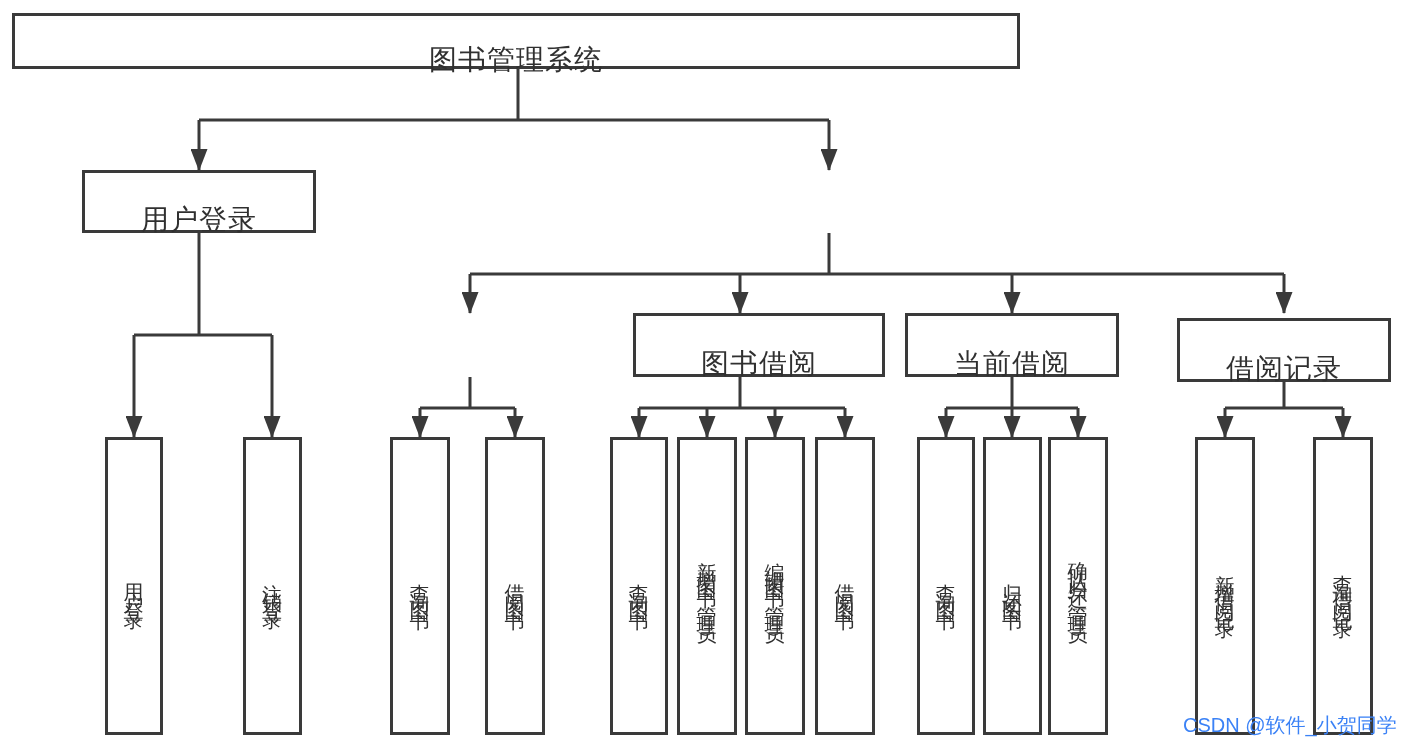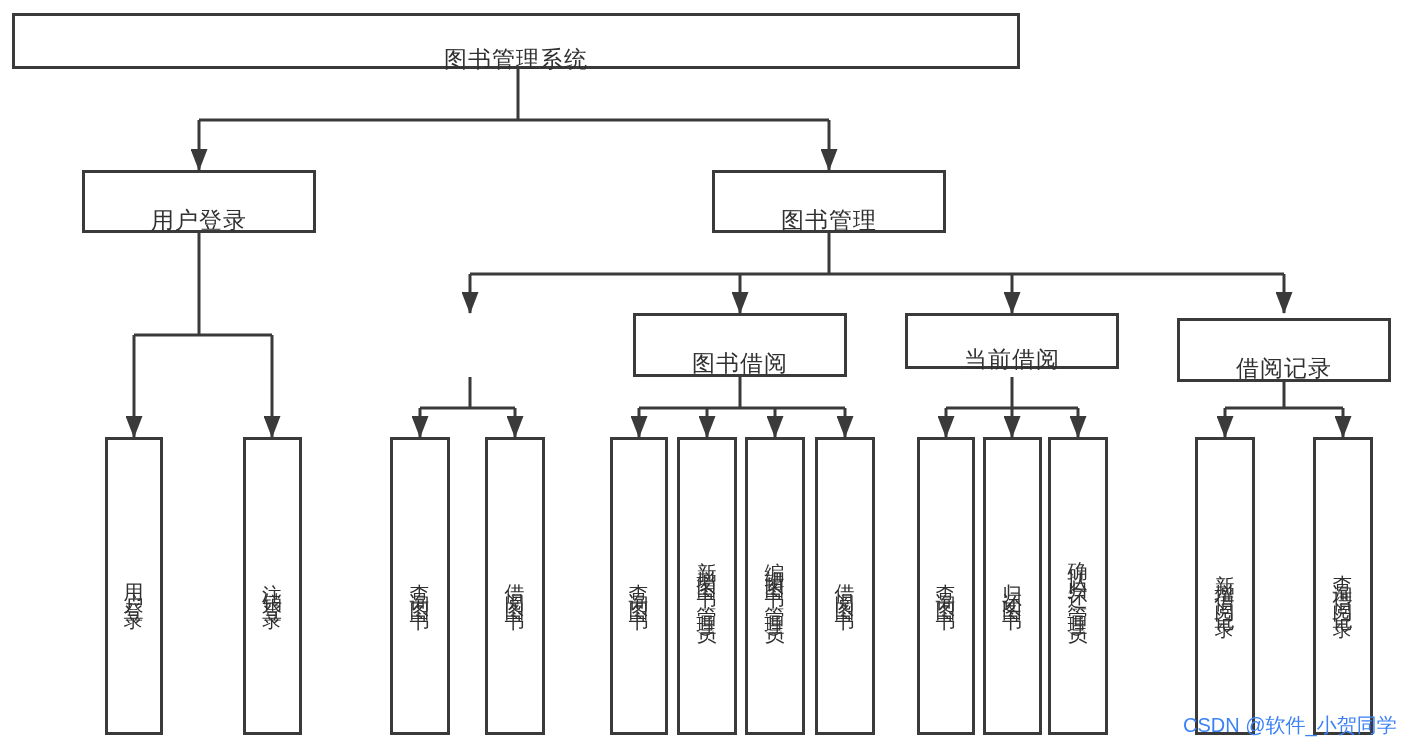--- a/index.html
+++ b/index.html
@@ -26,21 +26,21 @@
     box-sizing: border-box;
     background: #ffffff;
     border: 3px solid #3a3a3a;
     display: flex;
     align-items: center;
     justify-content: center;
     color: #303030;
     z-index: 2;
   }
   .node.h span {
-    font-size: 23px;
+    font-size: 28px;
     letter-spacing: 1px;
     white-space: nowrap;
     margin-top: 37px;
   }
   .node.v span {
     writing-mode: vertical-lr;
     text-orientation: mixed;
     font-size: 20px;
     letter-spacing: 9px;
     line-height: 1;
@@ -103,28 +103,25 @@
     </g>
   </svg>
 
   <div class="node h" style="left:12px; top:13px; width:1008px; height:56px;">
     <span>图书管理系统</span>
   </div>
 
   <div class="node h" style="left:82px; top:170px; width:234px; height:63px;">
     <span>用户登录</span>
   </div>
-  <div class="node h" style="left:712px; top:170px; width:234px; height:63px;">
-    <span>图书管理</span>
-  </div>
 
-  <div class="node h" style="left:633px; top:313px; width:214px; height:64px;">
+  <div class="node h" style="left:633px; top:313px; width:252px; height:64px;">
     <span>图书借阅</span>
   </div>
-  <div class="node h" style="left:905px; top:313px; width:214px; height:56px;">
+  <div class="node h" style="left:905px; top:313px; width:214px; height:64px;">
     <span>当前借阅</span>
   </div>
   <div class="node h" style="left:1177px; top:318px; width:214px; height:64px;">
     <span>借阅记录</span>
   </div>
 
   <div class="node v" style="left:105px; top:437px; width:58px; height:298px;">
     <span>用户登录</span>
   </div>
   <div class="node v" style="left:243px; top:437px; width:59px; height:298px;">

